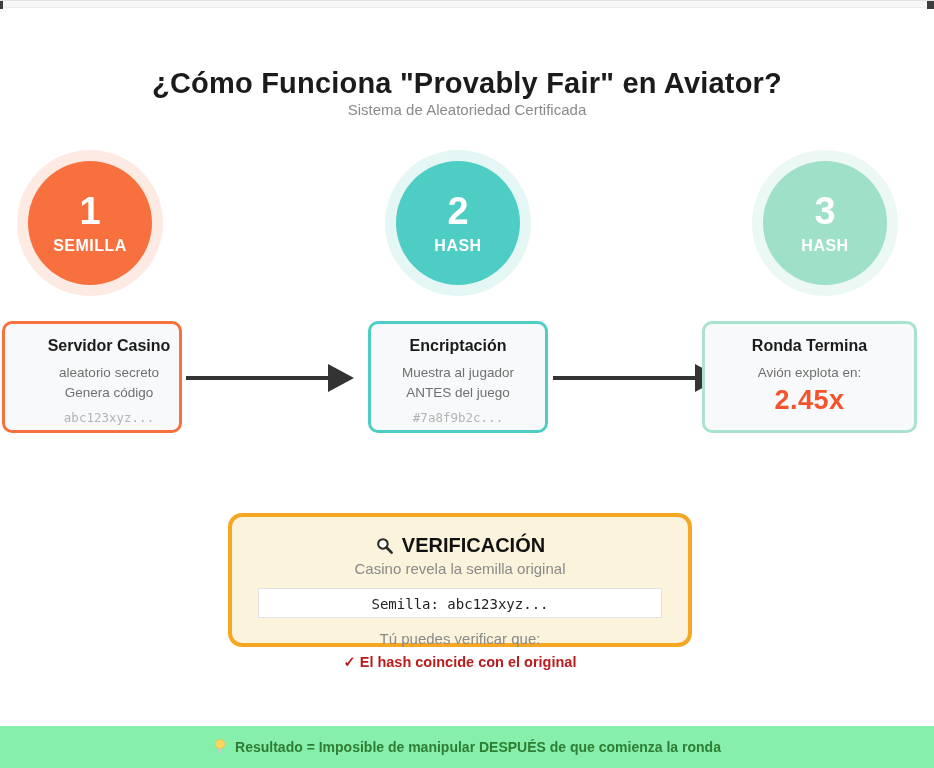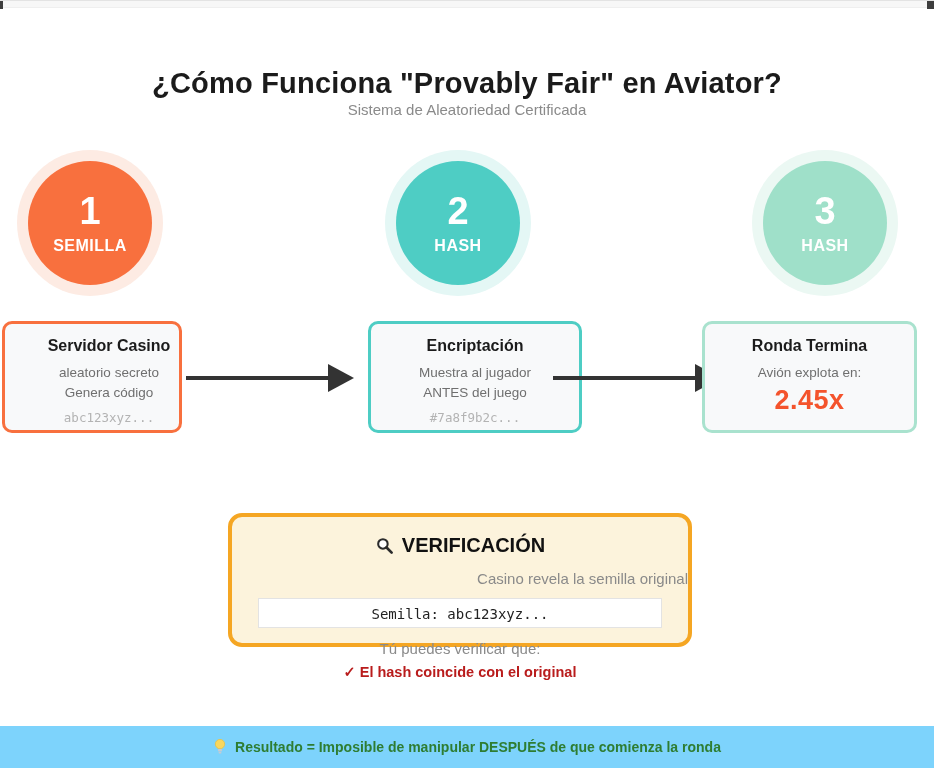--- a/index.html
+++ b/index.html
@@ -26,39 +26,39 @@
   .circle{width:124px;height:124px;border-radius:50%;display:flex;flex-direction:column;
     align-items:center;justify-content:center;color:#fff;}
   .circle .num{font-size:38px;font-weight:bold;line-height:1;}
   .circle .lbl{font-size:16px;font-weight:bold;margin-top:7px;letter-spacing:.5px;}
 
   
   .flow{position:absolute;top:321px;left:0;width:934px;height:116px;}
   .fbox{position:absolute;top:0;height:112px;box-sizing:border-box;background:#F8F9FA;
     border:3px solid #ccc;border-radius:10px;text-align:center;padding-top:13px;}
   .fbox.b1{left:2px;width:180px;}
-  .fbox.b2{left:368px;width:214px;}
+  .fbox.b2{left:368px;width:180px;}
   .fbox.b3{left:702px;width:215px;}
   .fbox .ttl{font-size:16px;font-weight:bold;color:#1b1b1b;margin:0 0 8px 0;}
   .fbox .line{font-size:13.5px;color:#6f6f6f;line-height:1.45;}
   .fbox .code{margin-top:8px;font-family:"DejaVu Sans Mono", monospace;font-size:12.5px;color:#b3b3b3;}
   .fbox .mult{margin-top:2px;font-size:27px;font-weight:bold;letter-spacing:.5px;}
 
   .arrow{position:absolute;top:55px;height:4px;background:#333;}
   .arrow::after{content:"";position:absolute;right:-26px;top:-12px;width:0;height:0;
     border-left:26px solid #333;border-top:14px solid transparent;border-bottom:14px solid transparent;}
   .arrow.a1{left:186px;width:142px;}
   .arrow.a2{left:553px;width:142px;}
 
   
   .vcard{position:absolute;top:513px;left:228px;width:464px;height:134px;box-sizing:border-box;
     border:4px solid #F5A623;border-radius:14px;background:#FCF3DC;text-align:center;padding-top:17px;}
   .v-title{display:flex;align-items:center;justify-content:center;gap:8px;
     font-size:20px;font-weight:bold;color:#111;}
-  .v-sub{margin-top:13px;font-size:15px;color:#8a8a8a;text-align:right;}
+  .v-sub{margin-top:3px;font-size:15px;color:#8a8a8a;}
   .seed-field{margin:11px auto 0 auto;width:404px;height:30px;line-height:30px;box-sizing:border-box;
     background:#ffffff;border:1px solid #E3E3E3;border-radius:0;
     font-family:"DejaVu Sans Mono", monospace;font-size:14px;color:#222;}
   .v-verify{margin-top:12px;font-size:15px;color:#8a8a8a;}
   .v-check{margin-top:7px;font-size:14.5px;font-weight:bold;}
 
   
   .result-bar{position:absolute;top:726px;left:0;width:934px;height:42px;
     display:flex;align-items:center;justify-content:center;gap:8px;
     font-size:14px;font-weight:bold;}
@@ -133,21 +133,21 @@
         </svg>
       </span>
       <span>VERIFICACIÓN</span>
     </div>
     <div class="v-sub">Casino revela la semilla original</div>
     <div class="seed-field">Semilla: abc123xyz...</div>
     <div class="v-verify">Tú puedes verificar que:</div>
     <div class="v-check" style="color: #b91c1c;">✓ El hash coincide con el original</div>
   </div>
 
-  <div class="result-bar" style="background: #7dd3fc; color: rgb(46, 125, 50);">
+  <div class="result-bar" style="background: #86efac; color: rgb(46, 125, 50);">
     <span style="display:inline-flex;">
       <svg width="14" height="18" viewBox="0 0 24 30">
         <circle cx="12" cy="10" r="8" fill="#F9D75E" stroke="#E6C44C" stroke-width="1.5"></circle>
         <rect x="8.5" y="18.5" width="7" height="4" rx="1.5" fill="#C7CBD1"></rect>
         <rect x="9.5" y="23.5" width="5" height="2.5" rx="1.2" fill="#C7CBD1"></rect>
       </svg>
     </span>
     <span>Resultado = Imposible de manipular DESPUÉS de que comienza la ronda</span>
   </div>
 

